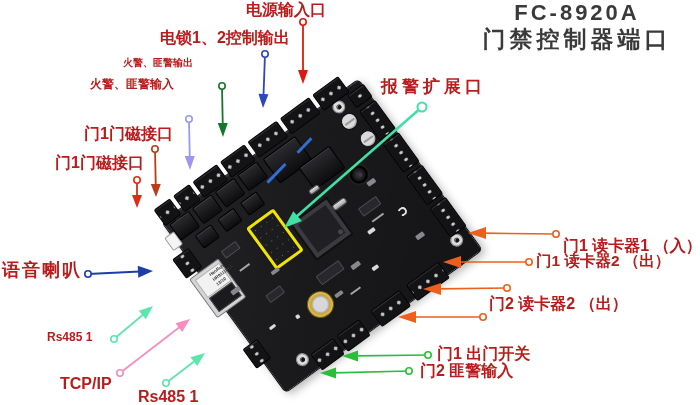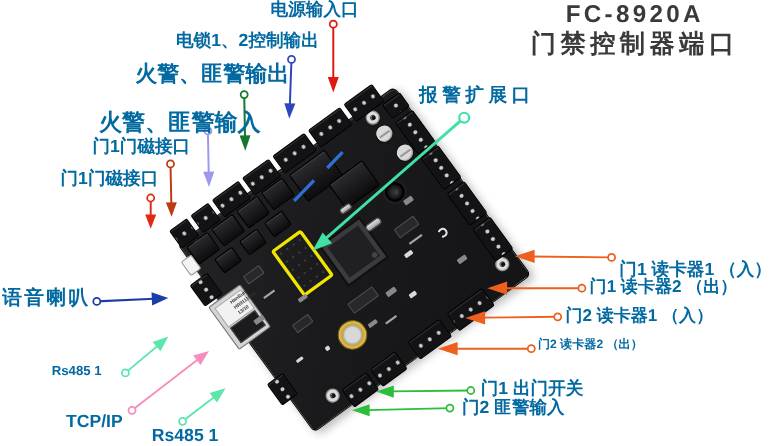--- a/index.html
+++ b/index.html
@@ -1,18 +1,18 @@
 <!DOCTYPE html>
 <html><head>
 <meta charset="utf-8">
 <style>
   html,body{margin:0;padding:0;background:#ffffff;}
   .stage{position:relative;width:700px;height:405px;background:#fff;overflow:hidden;
          font-family:"Liberation Sans","DejaVu Sans",sans-serif;}
-  .lbl{position:absolute;font-weight:bold;color:#0369a1;white-space:nowrap;line-height:1.05;}
+  .lbl{position:absolute;font-weight:bold;color:#b91c1c;white-space:nowrap;line-height:1.05;}
   .title{position:absolute;left:452px;width:250px;text-align:center;font-weight:bold;
          color:#3a3a3a;white-space:nowrap;}
   .t1{top:0px;font-size:22px;letter-spacing:3px;}
   .t2{top:24px;font-size:23px;letter-spacing:4px;}
 
   
   .board{position:absolute;left:200px;top:130px;width:242px;height:210px;
          background:linear-gradient(135deg,#232326 0%,#1a1a1d 45%,#141416 100%);
          border:1px solid #050505;border-radius:5px;transform:rotate(-36deg);
          box-shadow:2px 4px 9px rgba(0,0,0,.28), inset 0 1px 0 #3c3c40;}
@@ -231,28 +231,27 @@
       <path transform="translate(320,373) rotate(180)" d="M0 0 L-16 -5.5 L-16 5.5 Z" fill="#2cbe3a"></path>
       <circle cx="409" cy="371" r="3.2" stroke-width="1.6" stroke="#2cbe3a" fill="#ffffff"></circle>
     </g>
   </svg>
 
   <div class="title t1">FC-8920A</div>
   <div class="title t2">门禁控制器端口</div>
 
   <div class="lbl" style="left:246px;top:2px;font-size:16px">电源输入口</div>
   <div class="lbl" style="left:160px;top:30px;font-size:16px">电锁1、2控制输出</div>
-  <div class="lbl" style="left:123px;top:58px;font-size:20px">火警、匪警输出</div>
-  <div class="lbl" style="left:90px;top:101px;font-size:21px">火警、匪警输入</div>
+  <div class="lbl" style="left:123px;top:58px;font-size:10px">火警、匪警输出</div>
+  <div class="lbl" style="left:90px;top:78px;font-size:12px">火警、匪警输入</div>
   <div class="lbl" style="left:84px;top:126px;font-size:16px">门1门磁接口</div>
   <div class="lbl" style="left:55px;top:155px;font-size:16px">门1门磁接口</div>
   <div class="lbl" style="left:2px;top:261px;font-size:18px;letter-spacing:2px">语音喇叭</div>
   <div class="lbl" style="left:381px;top:78px;font-size:17px;letter-spacing:4px">报警扩展口</div>
   <div class="lbl" style="left:47px;top:331px;font-size:12px">Rs485 1</div>
   <div class="lbl" style="left:60px;top:376px;font-size:16px">TCP/IP</div>
   <div class="lbl" style="left:138px;top:389px;font-size:16px">Rs485 1</div>
   <div class="lbl" style="left:563px;top:238px;font-size:16px">门1 读卡器1 （入）</div>
   <div class="lbl" style="left:536px;top:253px;font-size:15.5px">门1 读卡器2 （出）</div>
-  <div class="lbl" style="left:514px;top:280px;font-size:15.5px">门2 读卡器1 （入）</div>
-  <div class="lbl" style="left:489px;top:308px;font-size:11px">门2 读卡器2 （出）</div>
+  <div class="lbl" style="left:489px;top:296px;font-size:16px">门2 读卡器2 （出）</div>
   <div class="lbl" style="left:437px;top:346px;font-size:16px">门1 出门开关</div>
   <div class="lbl" style="left:420px;top:363px;font-size:16px">门2 匪警输入</div>
 </div>
 
 </body></html>

